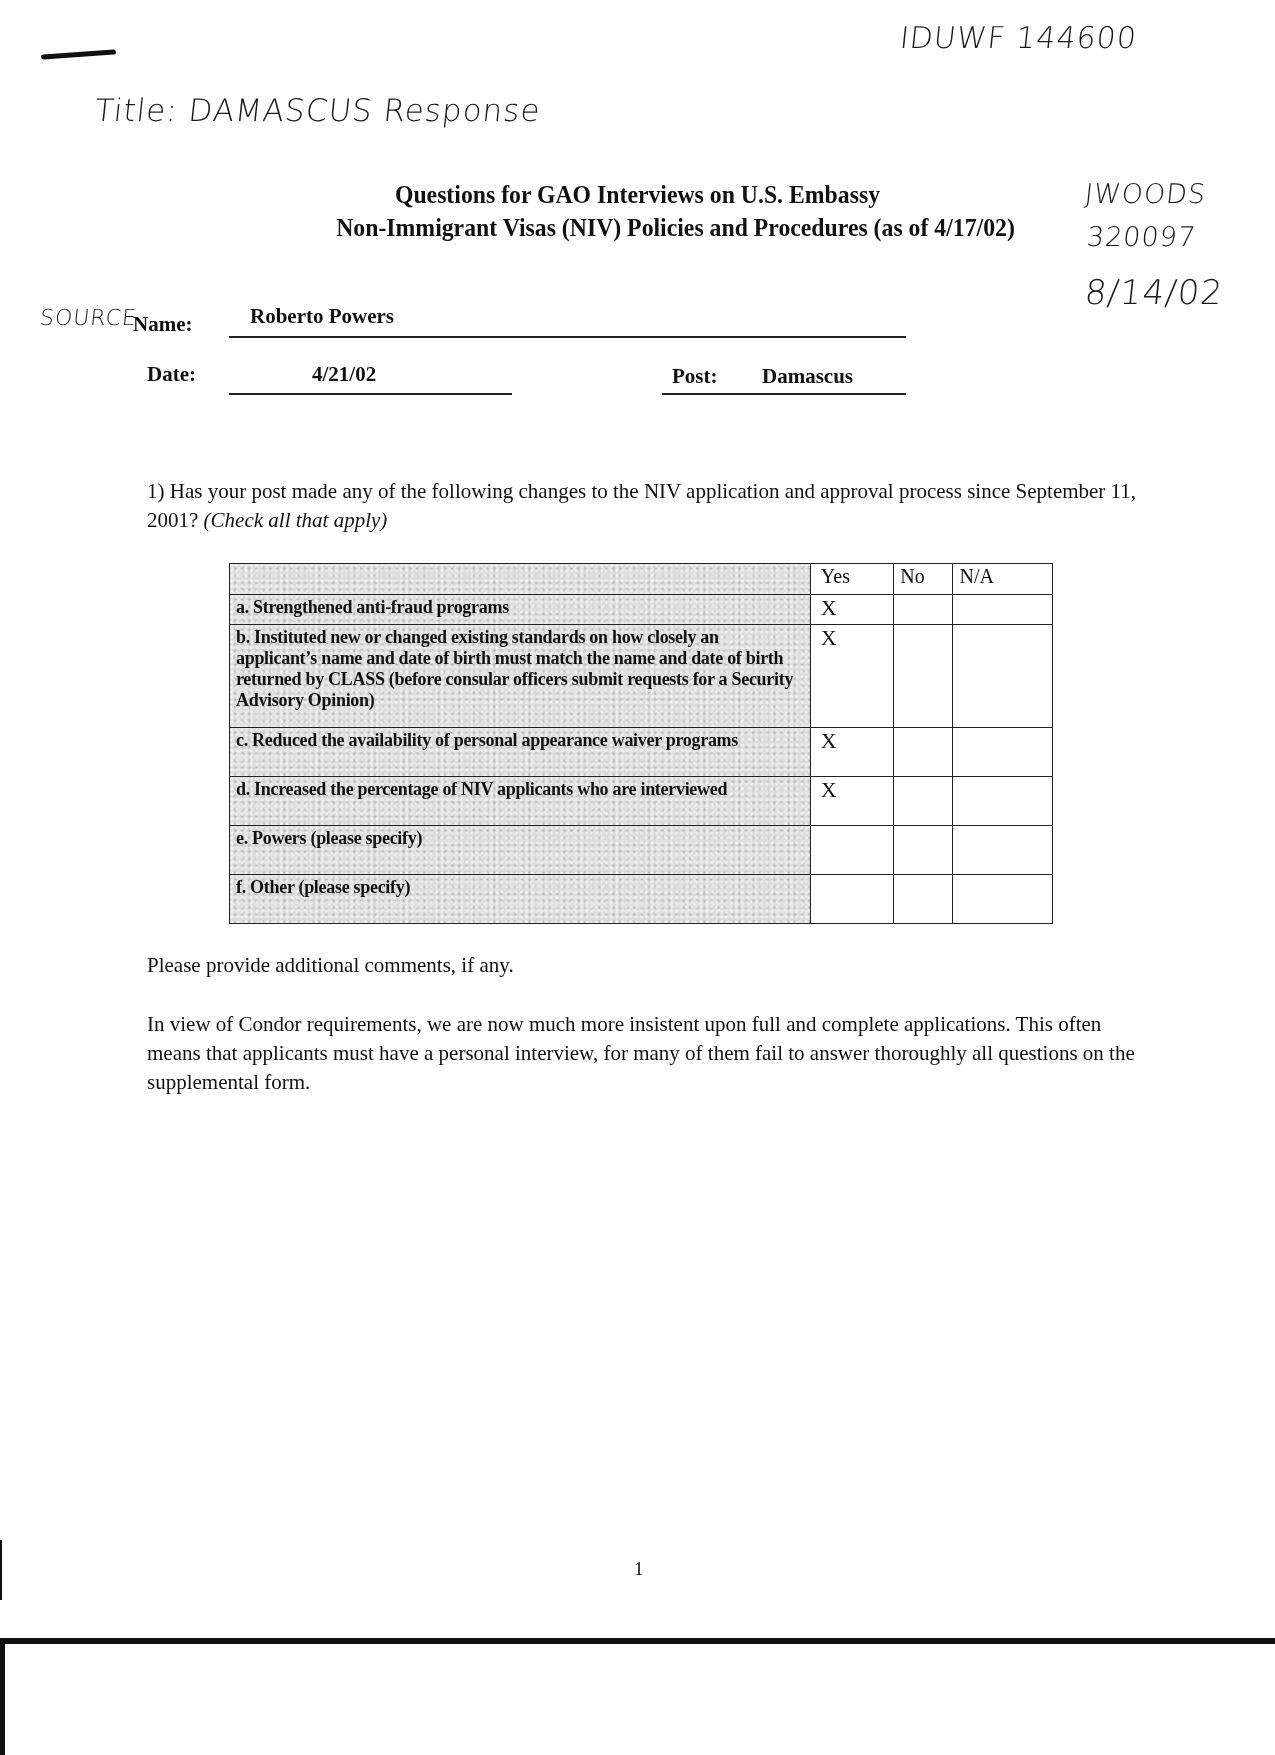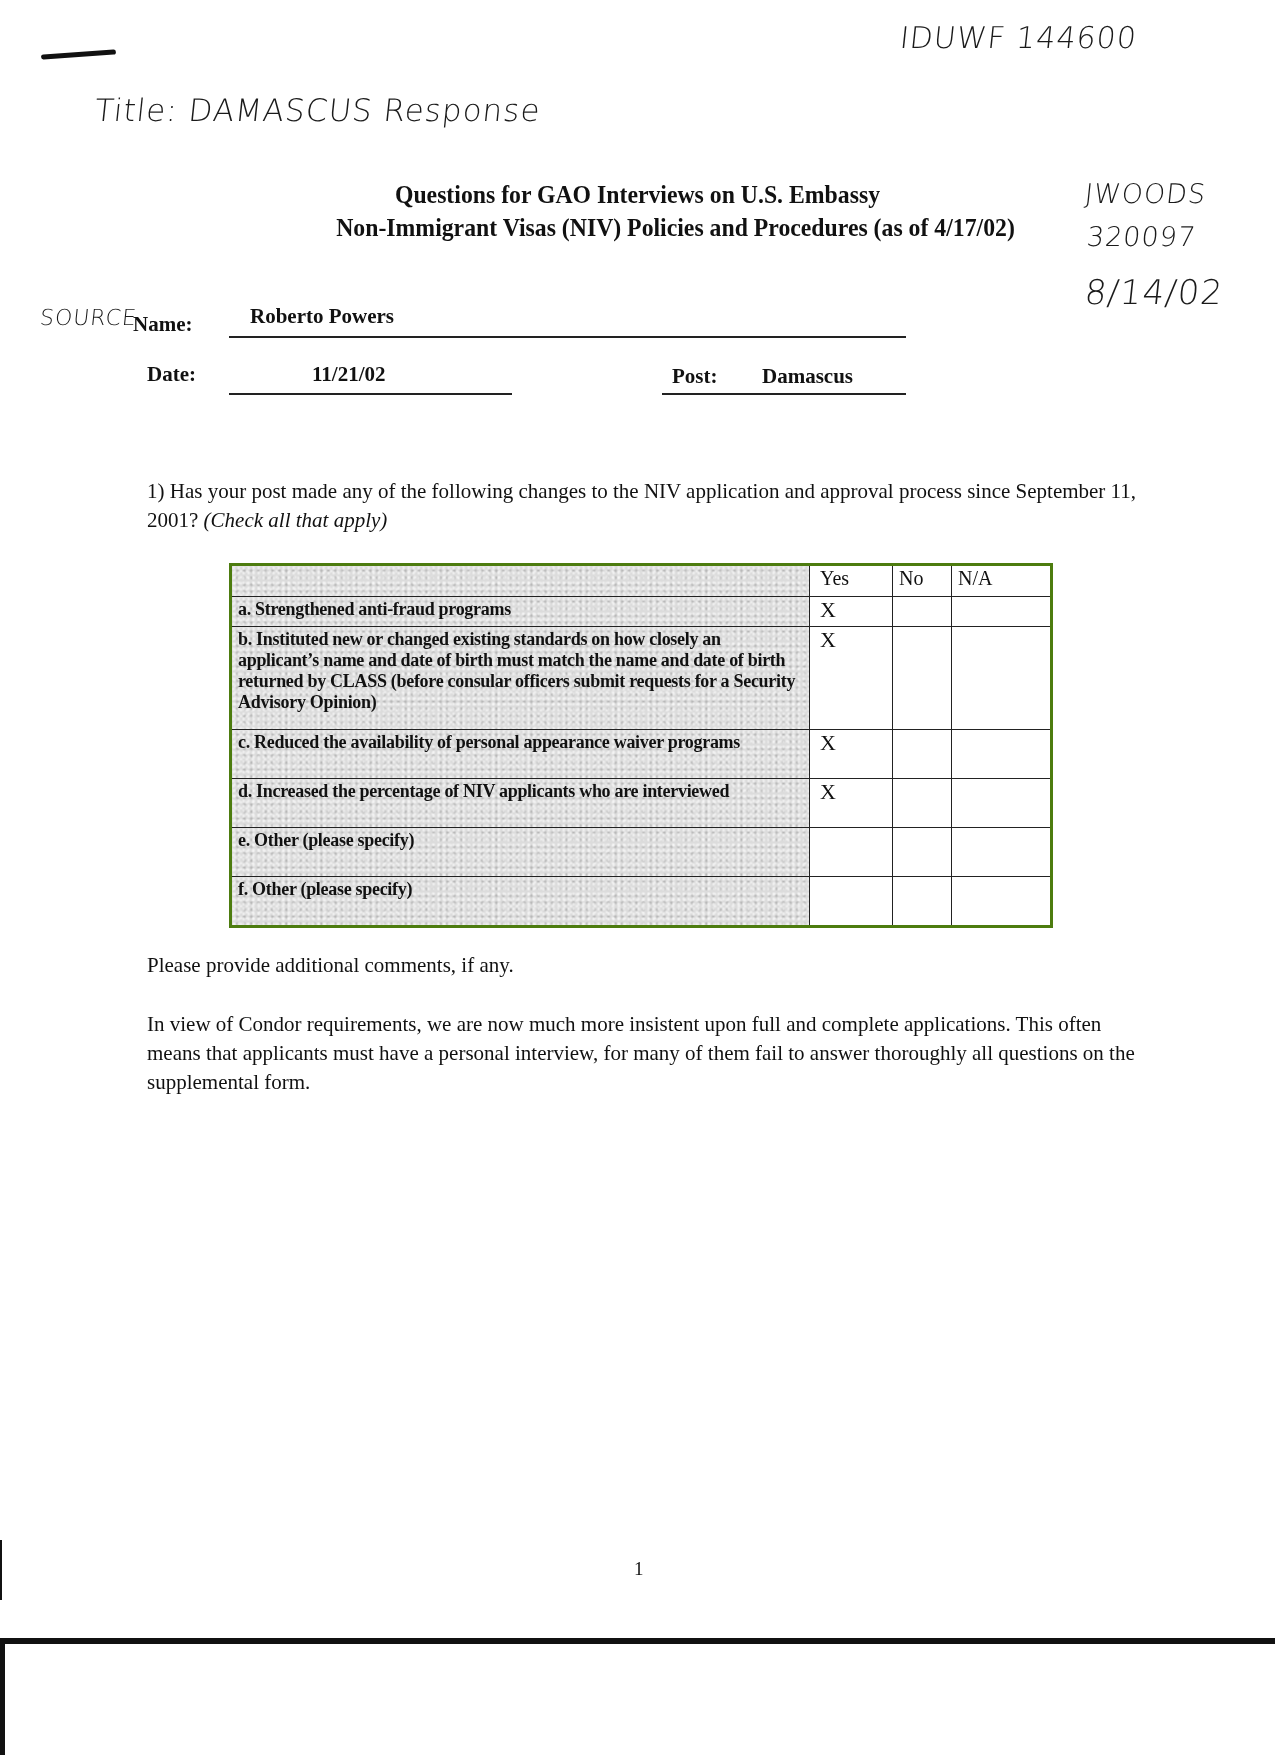--- a/index.html
+++ b/index.html
@@ -26,21 +26,21 @@
 
   .field-label { font-weight:bold; font-size:21px; }
   .field-value { font-weight:bold; font-size:21px;margin-left:16px; }
   .underline { position:absolute; height:2px; background:#222; }
 
   .question { position:absolute; left:147px; top:477px; width:1000px; font-size:21px; line-height:29px; }
   .question i { font-style:italic; }
 
   table.grid {
     position:absolute; left:229px; top:563px; width:824px;
-    border-collapse:collapse; border:3px solid #4d7c0f;
+    border-collapse:collapse; border:1px solid #4d7c0f;
     font-size:18px; line-height:21px;
   }
   table.grid td {
     border:1.5px solid #222; vertical-align:top; padding:2px 6px;
   }
   table.grid td.item {
     width:565px; font-weight:bold;
     background-color:#dcdcdc;
     background-image:
       radial-gradient(circle at 20% 30%, rgba(255,255,255,0.55) 0 1px, transparent 2px),
@@ -81,21 +81,21 @@
 <div class="title">
   <span>Questions for GAO Interviews on U.S. Embassy</span>
   <span class="l2">Non-Immigrant Visas (NIV) Policies and Procedures (as of 4/17/02)</span>
 </div>
 
 <div class="abs field-label" style="left:133px; top:304px;margin-top:8px;">Name:</div>
 <div class="abs field-value" style="left:234px; top:304px;">Roberto Powers</div>
 <div class="underline" style="left:229px; top:336px; width:677px;"></div>
 
 <div class="abs field-label" style="left:147px; top:362px;text-align:right;">Date:</div>
-<div class="abs field-value" style="left:296px; top:362px;">11/21/02</div>
+<div class="abs field-value" style="left:296px; top:362px;">4/21/02</div>
 <div class="underline" style="left:229px; top:393px; width:283px;"></div>
 
 <div class="abs field-label" style="left:672px; top:364px;">Post:</div>
 <div class="abs field-value" style="left:746px; top:364px;">Damascus</div>
 <div class="underline" style="left:662px; top:393px; width:244px;"></div>
 
 <div class="question">
   <span>1) Has your post made any of the following changes to the NIV application and approval process since September 11, 2001?</span>
   <i>(Check all that apply)</i>
 </div>
@@ -126,21 +126,21 @@
     <td class="no"></td>
     <td class="na"></td>
   </tr>
   <tr class="r4">
     <td class="item">d. Increased the percentage of NIV applicants who are interviewed</td>
     <td class="yes">X</td>
     <td class="no"></td>
     <td class="na"></td>
   </tr>
   <tr class="r5">
-    <td class="item">e. Other (please specify)</td>
+    <td class="item">e. Powers (please specify)</td>
     <td class="yes"></td>
     <td class="no"></td>
     <td class="na"></td>
   </tr>
   <tr class="r6">
     <td class="item">f. Other (please specify)</td>
     <td class="yes"></td>
     <td class="no"></td>
     <td class="na"></td>
   </tr>

